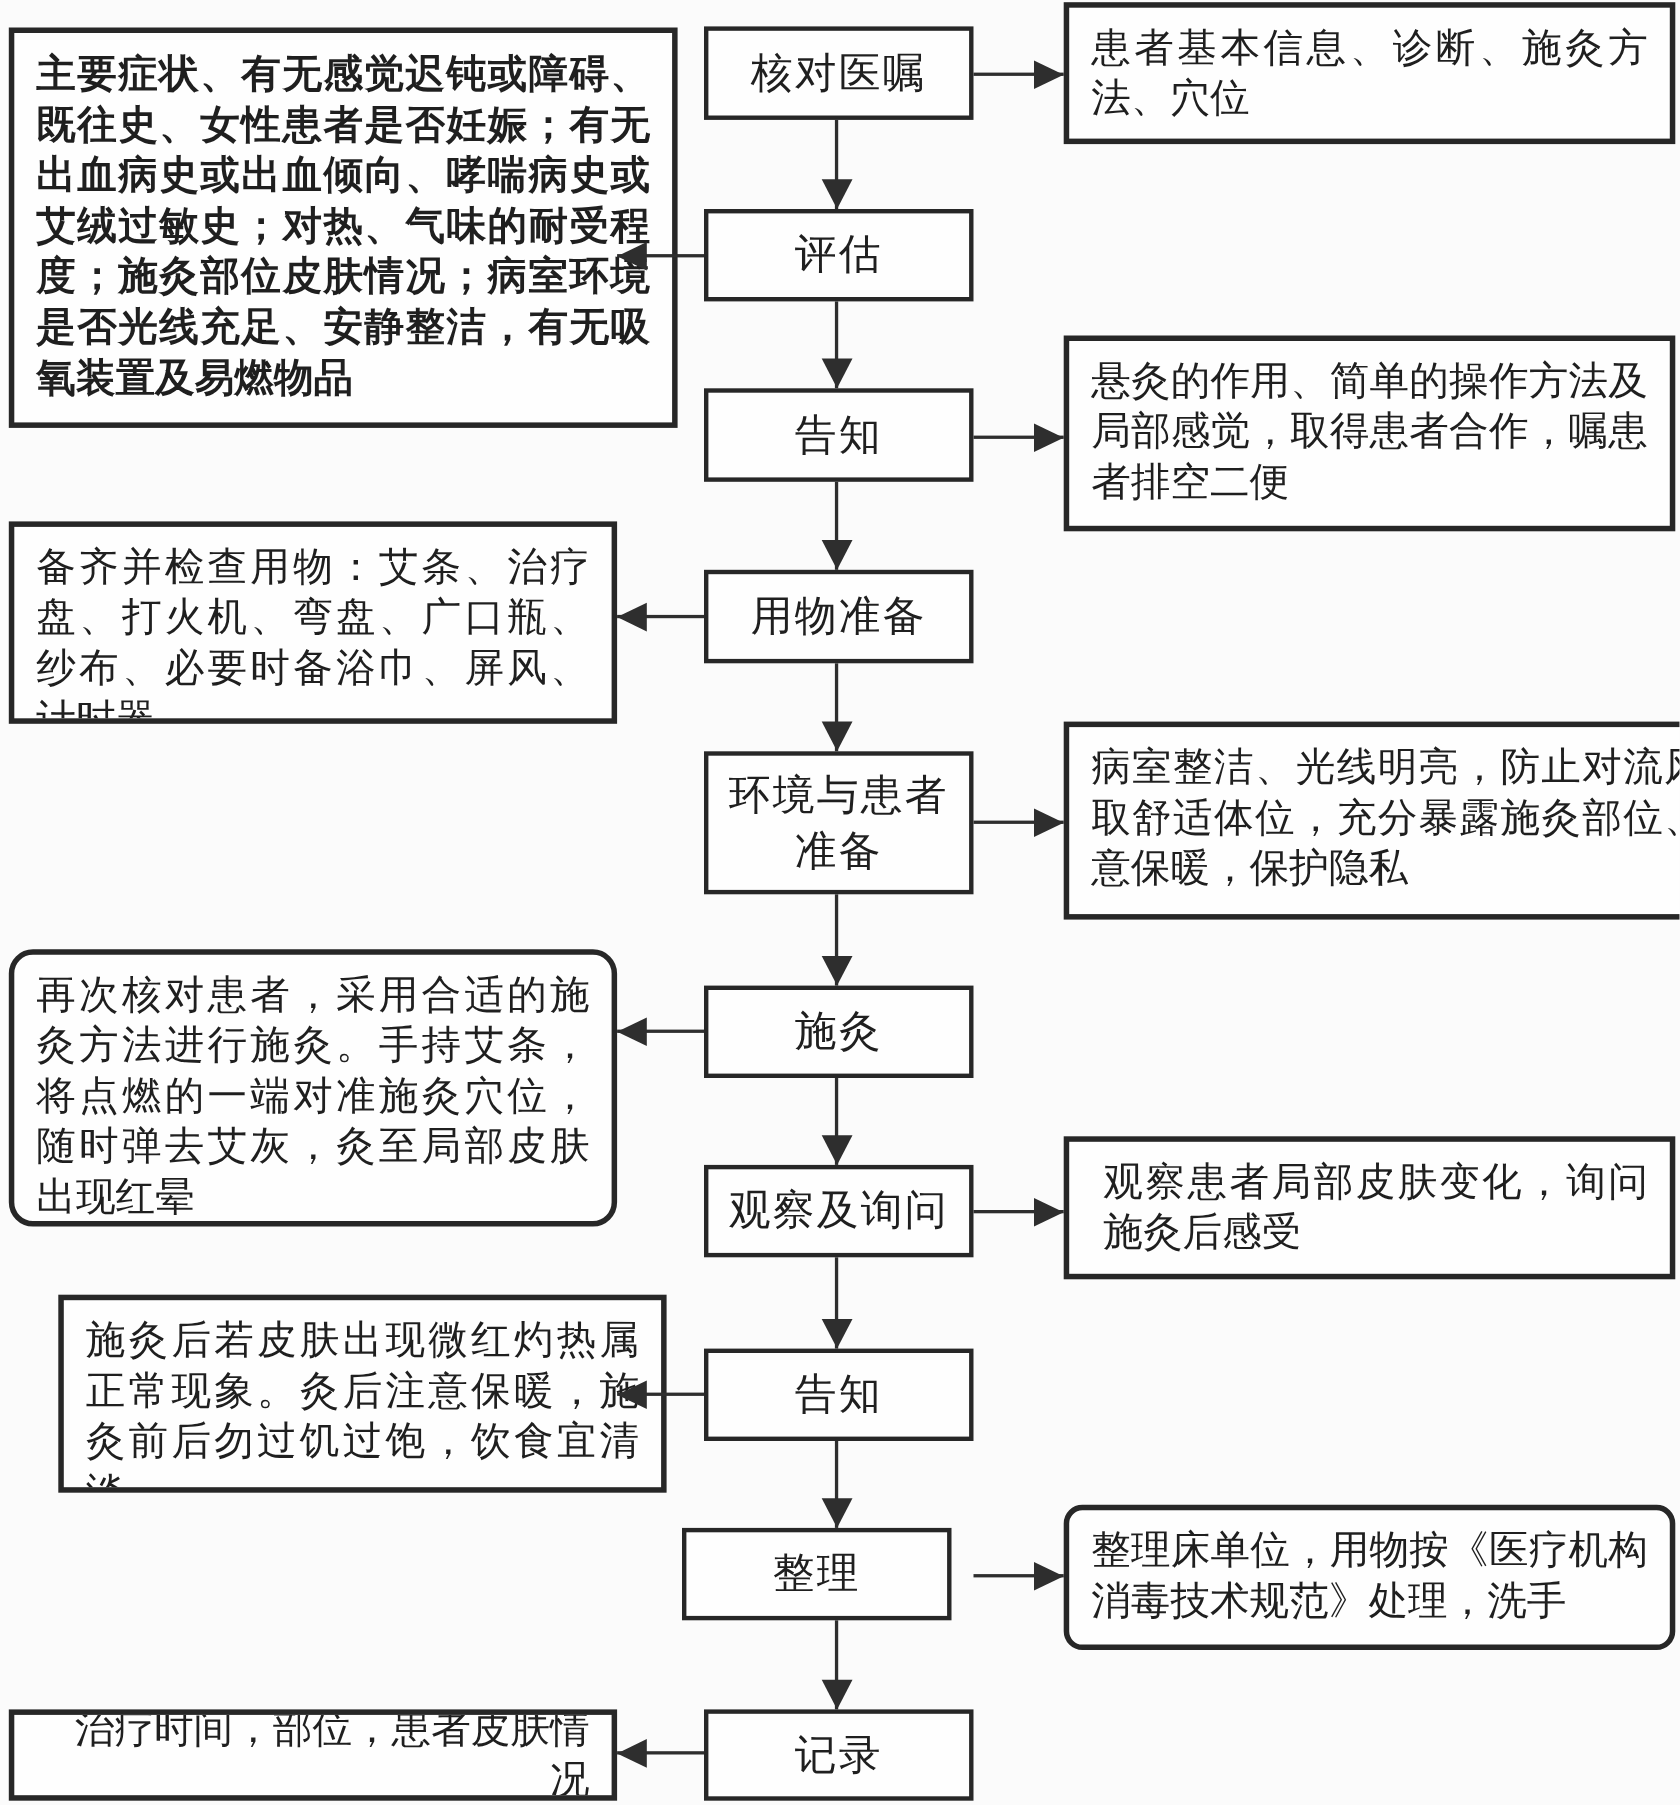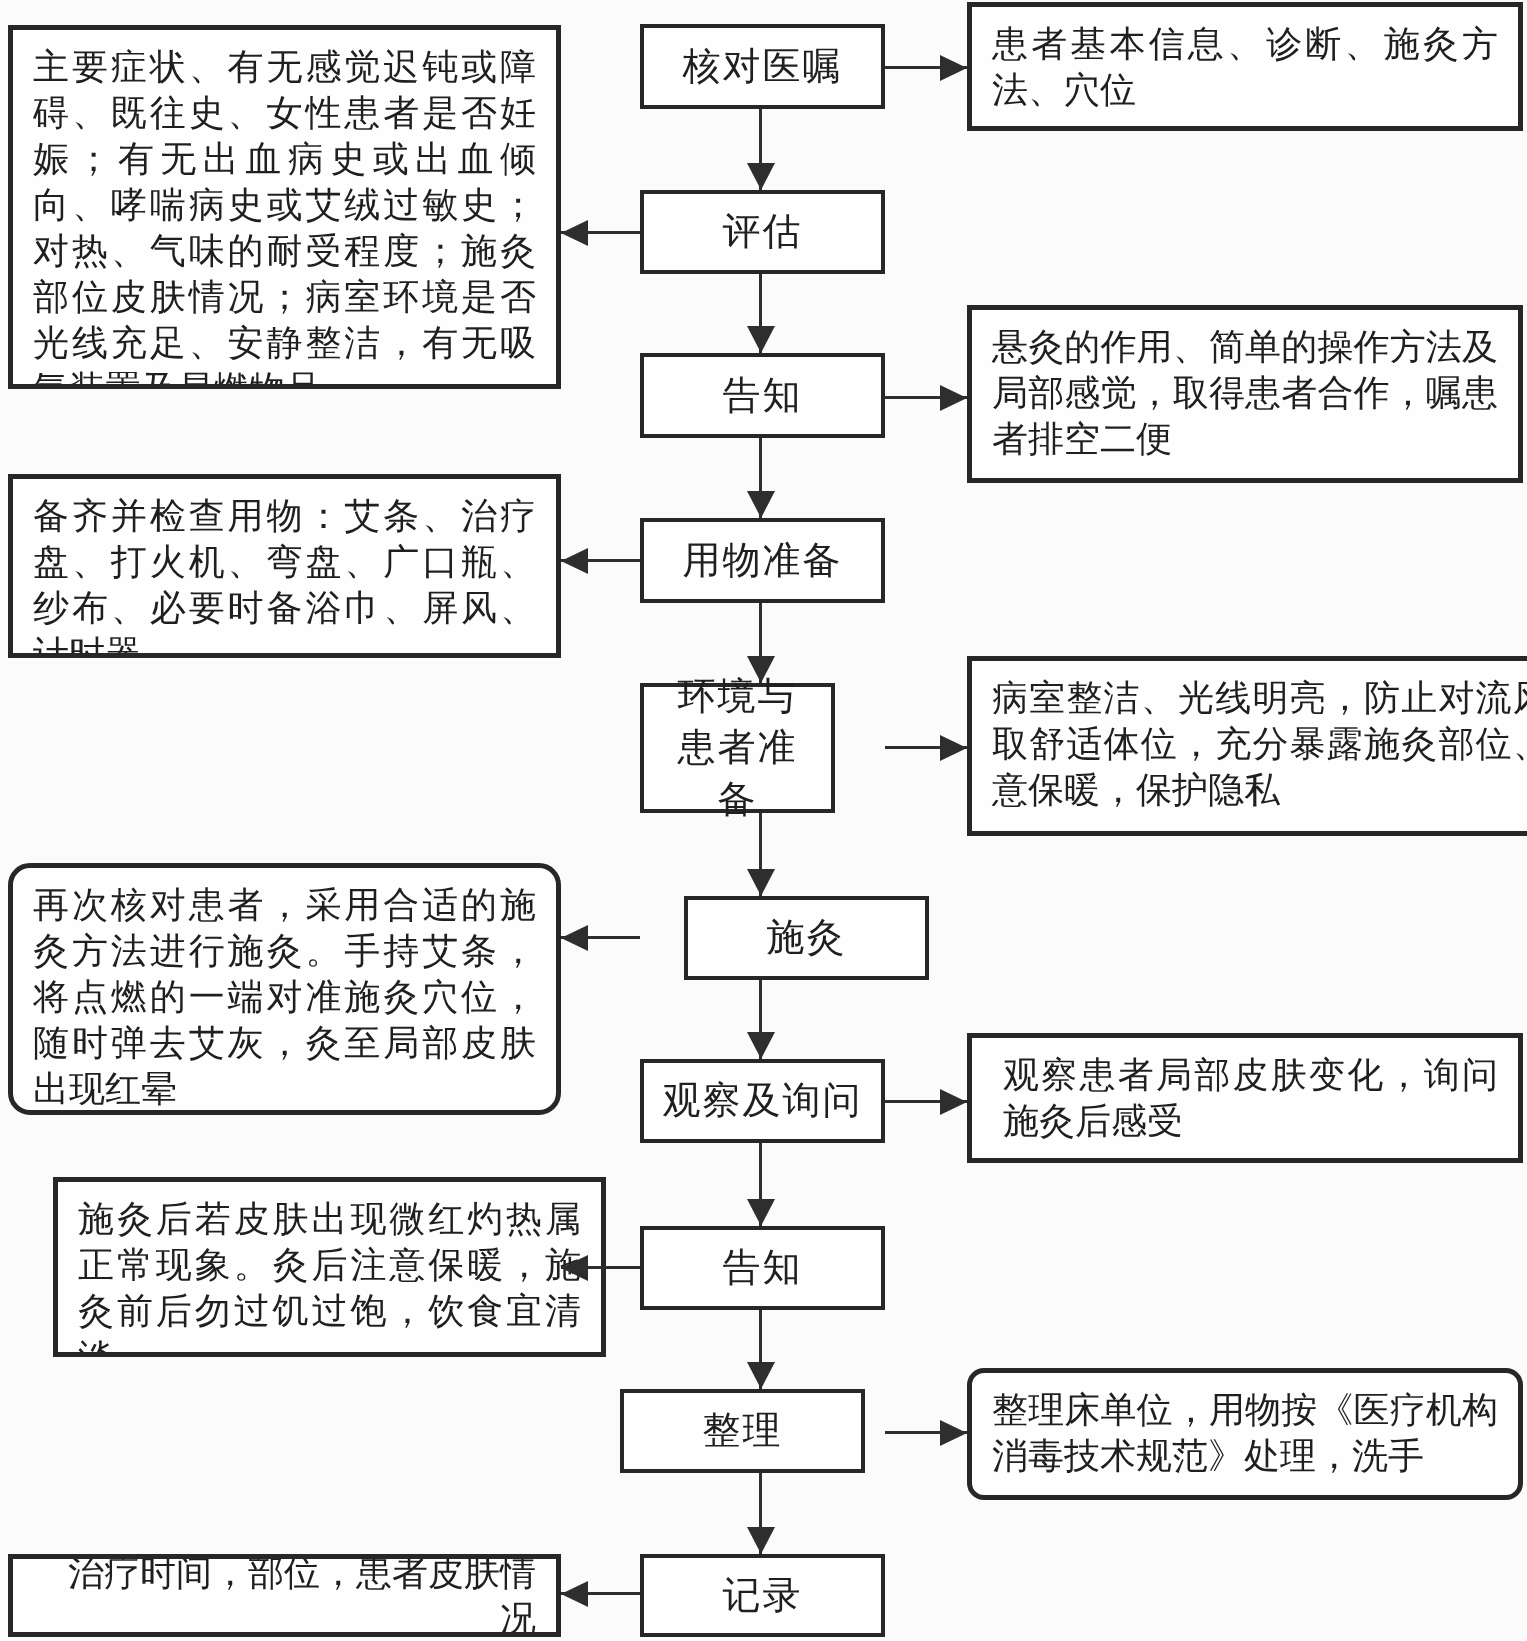--- a/index.html
+++ b/index.html
@@ -58,28 +58,28 @@
 </style>
 </head>
 <body>
 
 <div class="canvas">
 
   <div class="box center-box" style="left:640px;top:24px;width:245px;height:85px;">核对医嘱</div>
   <div class="box center-box" style="left:640px;top:190px;width:245px;height:84px;">评估</div>
   <div class="box center-box" style="left:640px;top:353px;width:245px;height:85px;">告知</div>
   <div class="box center-box" style="left:640px;top:518px;width:245px;height:85px;">用物准备</div>
-  <div class="box center-box" style="left:640px;top:683px;width:195px;height:130px;">环境与患者准备</div>
-  <div class="box center-box" style="left:640px;top:896px;width:245px;height:84px;margin-left:44px;">施灸</div>
+  <div class="box center-box" style="left:640px;top:683px;width:245px;height:130px;">环境与患者准备</div>
+  <div class="box center-box" style="left:640px;top:896px;width:245px;height:84px;">施灸</div>
   <div class="box center-box" style="left:640px;top:1059px;width:245px;height:84px;">观察及询问</div>
   <div class="box center-box" style="left:640px;top:1226px;width:245px;height:84px;">告知</div>
   <div class="box center-box" style="left:620px;top:1389px;width:245px;height:84px;">整理</div>
   <div class="box center-box" style="left:640px;top:1554px;width:245px;height:83px;">记录</div>
 
-  <div class="box side-box" style="left:8px;top:25px;width:553px;height:364px;">主要症状、有无感觉迟钝或障碍、既往史、女性患者是否妊娠；有无出血病史或出血倾向、哮喘病史或艾绒过敏史；对热、气味的耐受程度；施灸部位皮肤情况；病室环境是否光线充足、安静整洁，有无吸氧装置及易燃物品</div>
+  <div class="box side-box" style="left:8px;top:25px;width:608px;height:364px;font-weight:bold;">主要症状、有无感觉迟钝或障碍、既往史、女性患者是否妊娠；有无出血病史或出血倾向、哮喘病史或艾绒过敏史；对热、气味的耐受程度；施灸部位皮肤情况；病室环境是否光线充足、安静整洁，有无吸氧装置及易燃物品</div>
   <div class="box side-box" style="left:8px;top:474px;width:553px;height:184px;">备齐并检查用物：艾条、治疗盘、打火机、弯盘、广口瓶、纱布、必要时备浴巾、屏风、计时器</div>
   <div class="box side-box" style="left:8px;top:863px;width:553px;height:252px;border-radius:22px;">再次核对患者，采用合适的施灸方法进行施灸。手持艾条，将点燃的一端对准施灸穴位，随时弹去艾灰，灸至局部皮肤出现红晕</div>
   <div class="box side-box" style="left:8px;top:1177px;width:553px;height:180px;margin-left:45px;">施灸后若皮肤出现微红灼热属正常现象。灸后注意保暖，施灸前后勿过饥过饱，饮食宜清淡</div>
   <div class="box side-box single" style="left:8px;top:1554px;width:553px;height:83px;">治疗时间，部位，患者皮肤情况</div>
 
   <div class="box side-box" style="left:967px;top:2px;width:556px;height:129px;">患者基本信息、诊断、施灸方法、穴位</div>
   <div class="box side-box" style="left:967px;top:305px;width:556px;height:178px;">悬灸的作用、简单的操作方法及局部感觉，取得患者合作，嘱患者排空二便</div>
   <div class="box side-box" style="left:967px;top:656px;width:644px;height:180px;">病室整洁、光线明亮，防止对流风，取舒适体位，充分暴露施灸部位、注意保暖，保护隐私</div>
   <div class="box side-box" style="left:967px;top:1033px;width:556px;height:130px;padding-left:31px;">观察患者局部皮肤变化，询问施灸后感受</div>
   <div class="box side-box" style="left:967px;top:1368px;width:556px;height:132px;border-radius:17px;">整理床单位，用物按《医疗机构消毒技术规范》处理，洗手</div>

